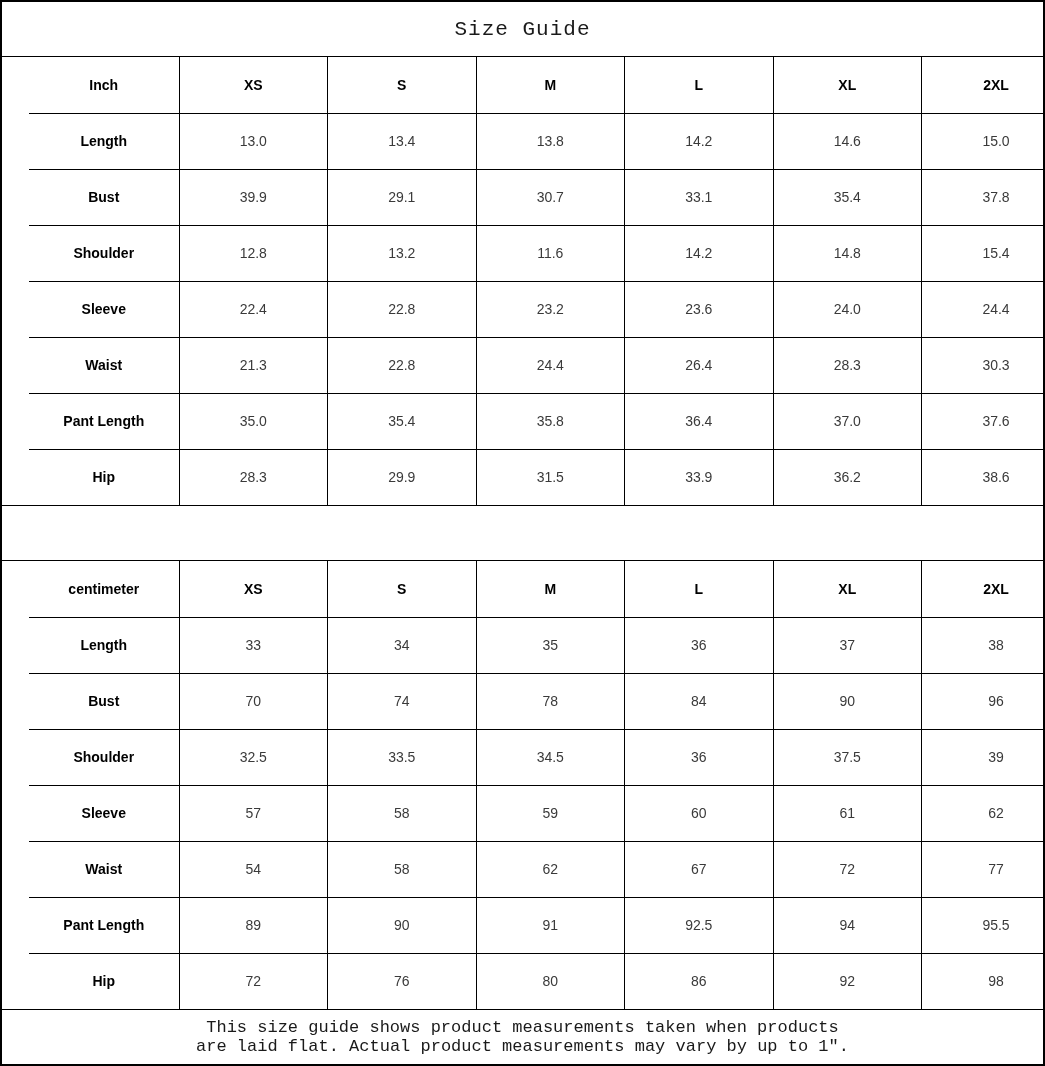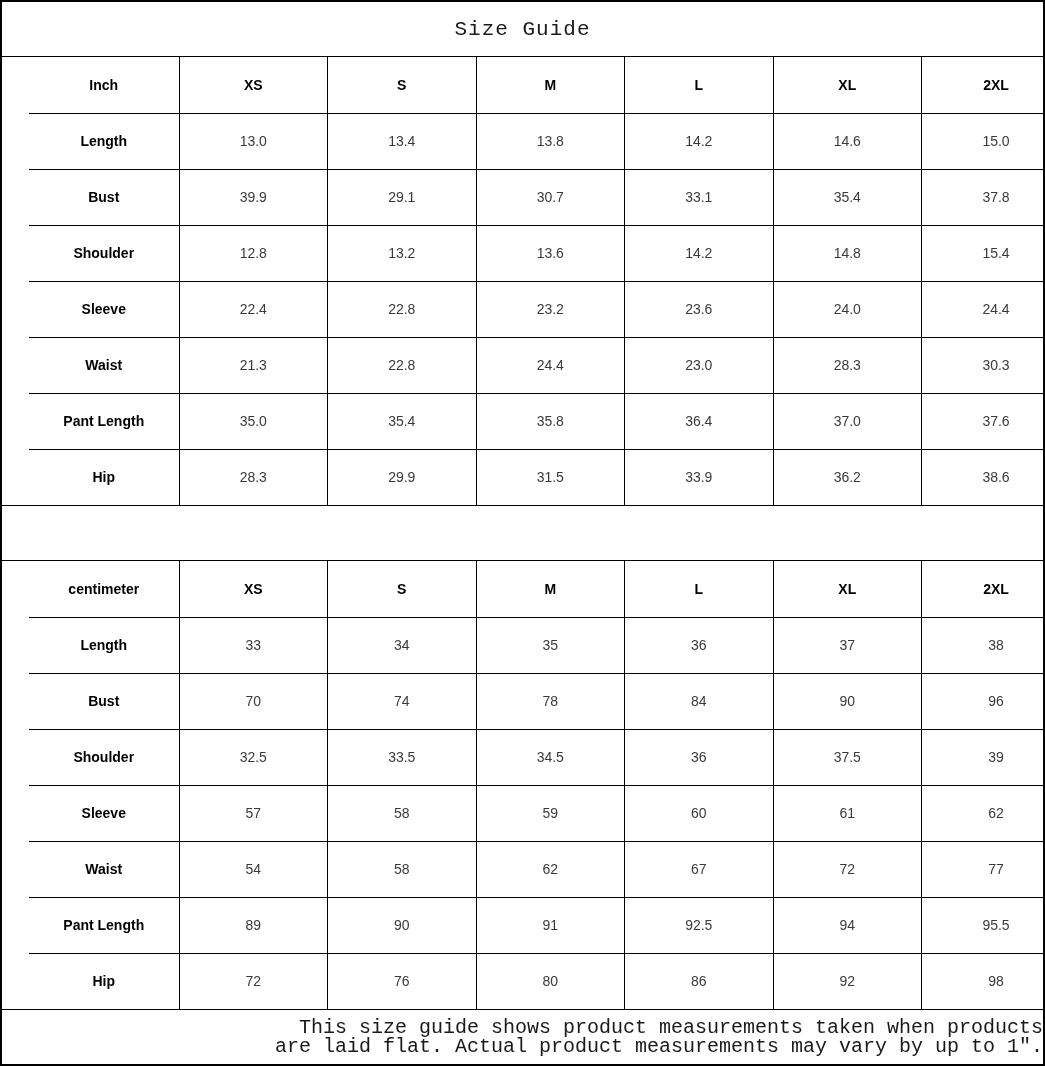--- a/index.html
+++ b/index.html
@@ -60,24 +60,24 @@
     border-top: 1px solid #000;
     border-bottom: 1px solid #000;
     background: #fff;
   }
   .footer-note {
     box-sizing: border-box;
     height: 55px;
     border-top: 1px solid #000;
     display: flex;
     flex-direction: column;
-    align-items: flex-end;
+    align-items: center;
     justify-content: center;
     font-family: "Liberation Mono", "DejaVu Sans Mono", monospace;
-    font-size: 20px;
+    font-size: 17px;
     line-height: 19px;
     color: #1a1a1a;
   }
 </style>
 </head>
 <body>
 
 <div class="page">
 
   <div class="title-row">Size Guide</div>
@@ -120,40 +120,40 @@
             <td class="measure-value">29.1</td>
             <td class="measure-value">30.7</td>
             <td class="measure-value">33.1</td>
             <td class="measure-value">35.4</td>
             <td class="measure-value">37.8</td>
           </tr>
           <tr>
             <td class="measure-label">Shoulder</td>
             <td class="measure-value">12.8</td>
             <td class="measure-value">13.2</td>
-            <td class="measure-value">13.6</td>
+            <td class="measure-value">11.6</td>
             <td class="measure-value">14.2</td>
             <td class="measure-value">14.8</td>
             <td class="measure-value">15.4</td>
           </tr>
           <tr>
             <td class="measure-label">Sleeve</td>
             <td class="measure-value">22.4</td>
             <td class="measure-value">22.8</td>
             <td class="measure-value">23.2</td>
             <td class="measure-value">23.6</td>
             <td class="measure-value">24.0</td>
             <td class="measure-value">24.4</td>
           </tr>
           <tr>
             <td class="measure-label">Waist</td>
             <td class="measure-value">21.3</td>
             <td class="measure-value">22.8</td>
             <td class="measure-value">24.4</td>
-            <td class="measure-value">23.0</td>
+            <td class="measure-value">26.4</td>
             <td class="measure-value">28.3</td>
             <td class="measure-value">30.3</td>
           </tr>
           <tr>
             <td class="measure-label">Pant Length</td>
             <td class="measure-value">35.0</td>
             <td class="measure-value">35.4</td>
             <td class="measure-value">35.8</td>
             <td class="measure-value">36.4</td>
             <td class="measure-value">37.0</td>

